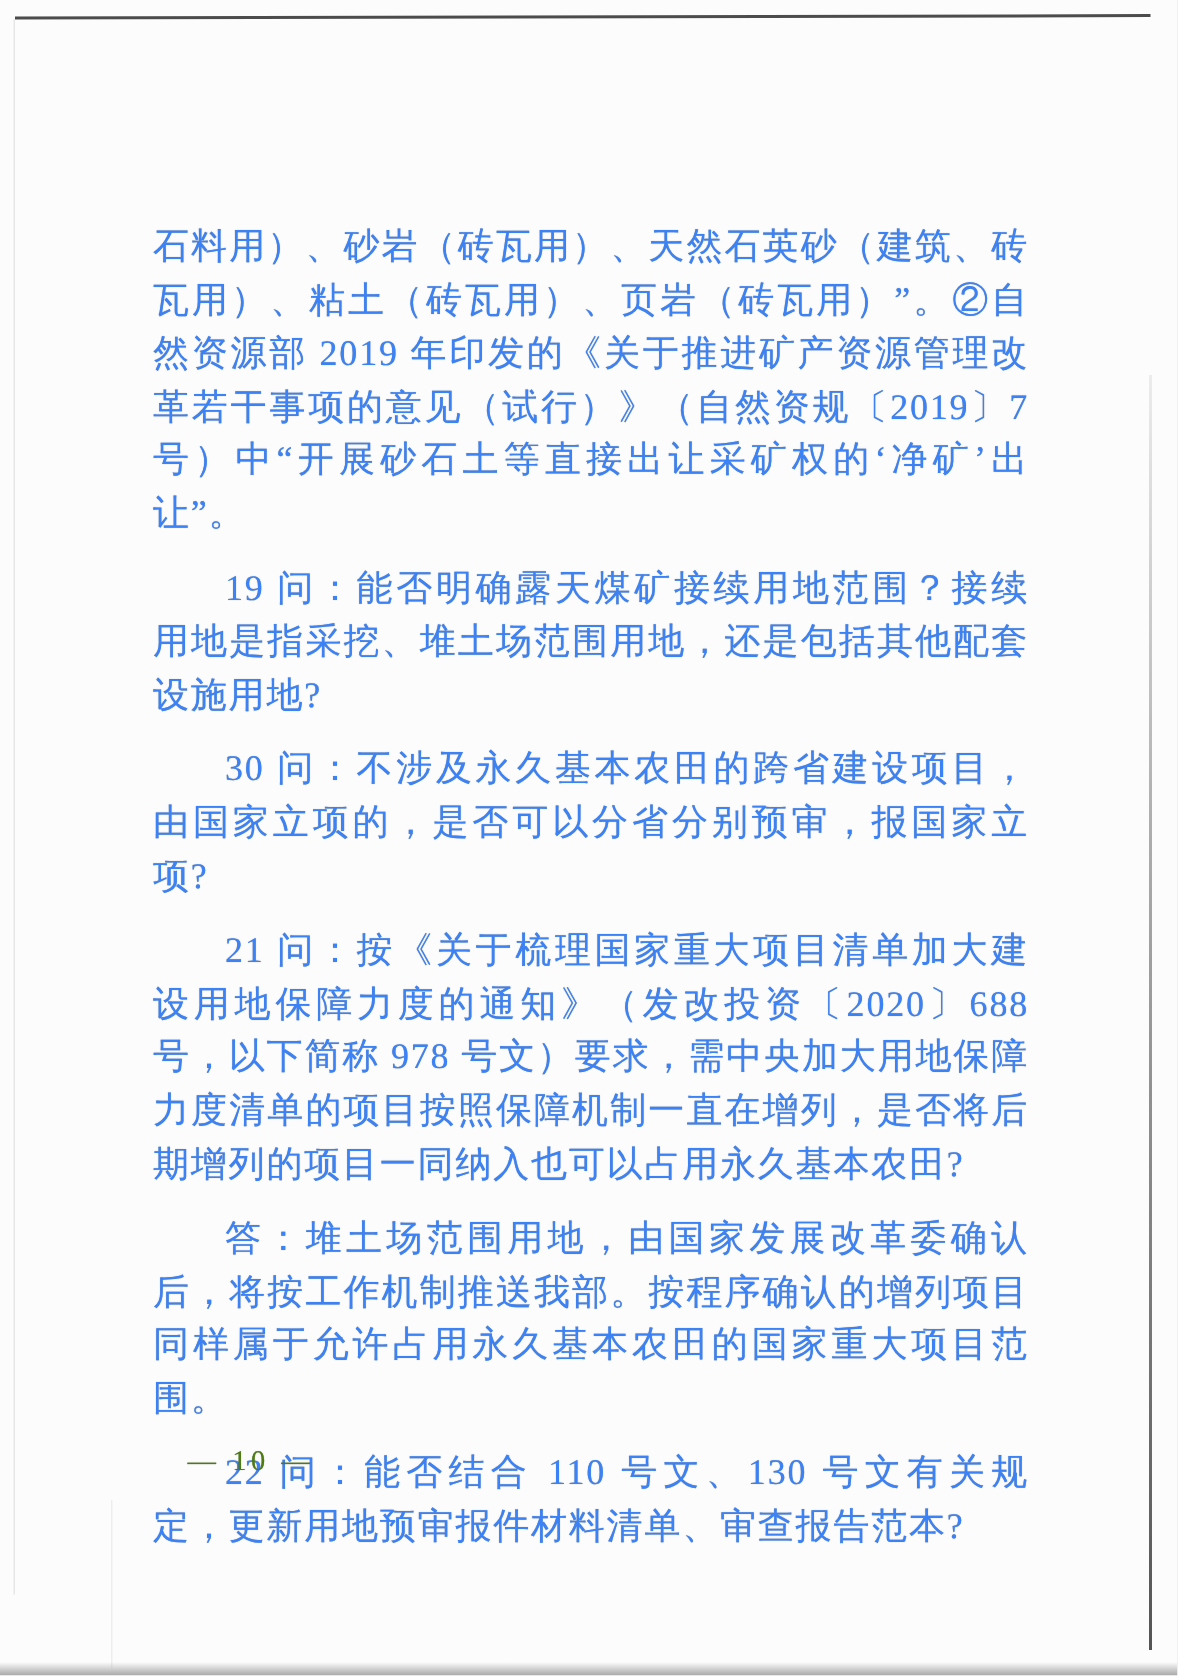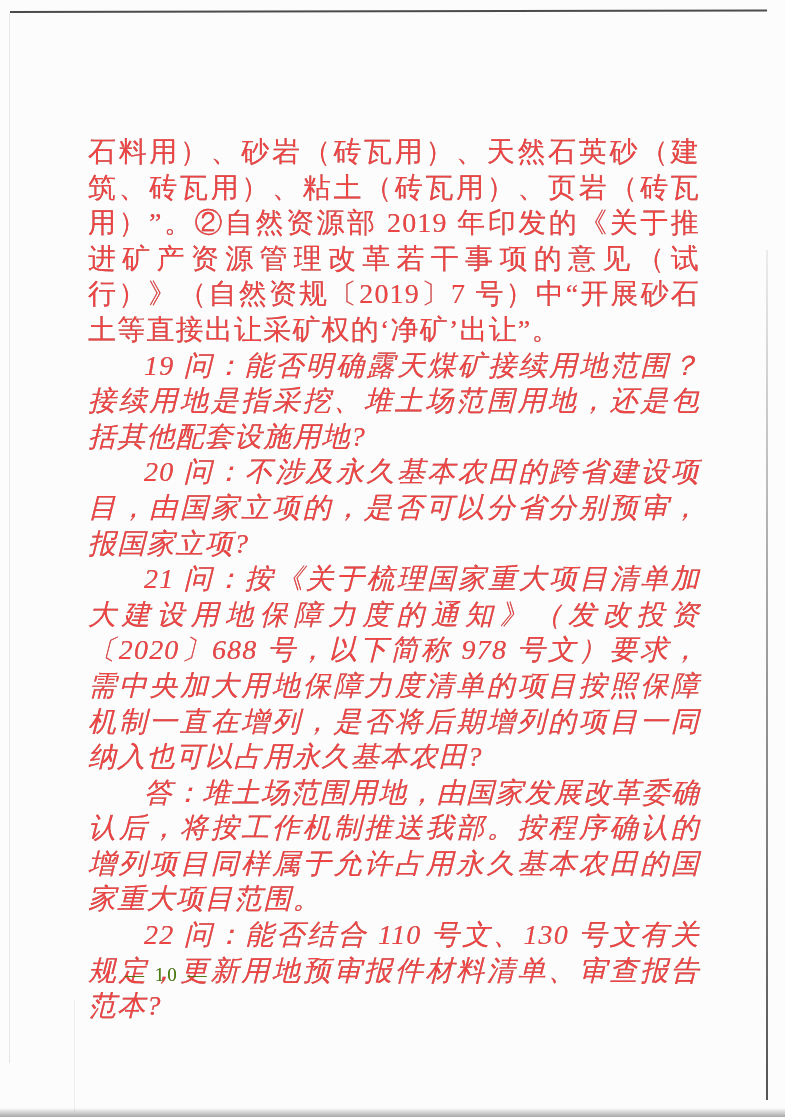--- a/index.html
+++ b/index.html
@@ -62,32 +62,31 @@
     background: linear-gradient(to bottom, rgba(240,240,240,0), #a8a8a8);
   }
   
   .content {
     position: absolute;
     left: 88px;
     top: 134px;
     width: 612px;
   }
   .para {
-    margin: 0;
-    font-size: 28px;
+    margin: 14px;
+    font-size: 24px;
     line-height: 35.6px;
     letter-spacing: 1.2px;
-    color: #ef4444;
+    color: #3b82f6;
     text-align: justify;
     text-justify: inter-character;
     text-shadow: 0 0 0.6px rgba(60,60,60,0.55);
   }
   .para.indent {
     text-indent: 2em;
-    font-style: italic;
   }
   .footer {
     position: absolute;
     left: 125px;
     top: 960px;
     font-size: 19px;
     line-height: 30px;
     letter-spacing: 3px;
     color: #4d7c0f;
     text-shadow: 0 0 0.6px rgba(60,60,60,0.5);
@@ -97,20 +96,20 @@
 <body>
 
 <div class="page">
   <div class="top-rule"></div>
   <div class="left-line"></div>
   <div class="crease-line"></div>
   <div class="right-rule"></div>
   <div class="content">
       <p class="para">石料用）、砂岩（砖瓦用）、天然石英砂（建筑、砖瓦用）、粘土（砖瓦用）、页岩（砖瓦用）”。②自然资源部 2019 年印发的《关于推进矿产资源管理改革若干事项的意见（试行）》（自然资规〔2019〕7 号）中“开展砂石土等直接出让采矿权的‘净矿’出让”。</p>
       <p class="para indent">19 问：能否明确露天煤矿接续用地范围？接续用地是指采挖、堆土场范围用地，还是包括其他配套设施用地?</p>
-      <p class="para indent">20 问：不涉及永久基本农田的跨省建设项目，由国家立项的，是否可以分省分别预审，报国家立项?</p>
+      <p class="para indent">30 问：不涉及永久基本农田的跨省建设项目，由国家立项的，是否可以分省分别预审，报国家立项?</p>
       <p class="para indent">21 问：按《关于梳理国家重大项目清单加大建设用地保障力度的通知》（发改投资〔2020〕688 号，以下简称 978 号文）要求，需中央加大用地保障力度清单的项目按照保障机制一直在增列，是否将后期增列的项目一同纳入也可以占用永久基本农田?</p>
       <p class="para indent">答：堆土场范围用地，由国家发展改革委确认后，将按工作机制推送我部。按程序确认的增列项目同样属于允许占用永久基本农田的国家重大项目范围。</p>
       <p class="para indent">22 问：能否结合 110 号文、130 号文有关规定，更新用地预审报件材料清单、审查报告范本?</p>
     </div>
   <div class="footer">— 10 —</div>
   <div class="bottom-band"></div>
 </div>
 
 </body></html>

